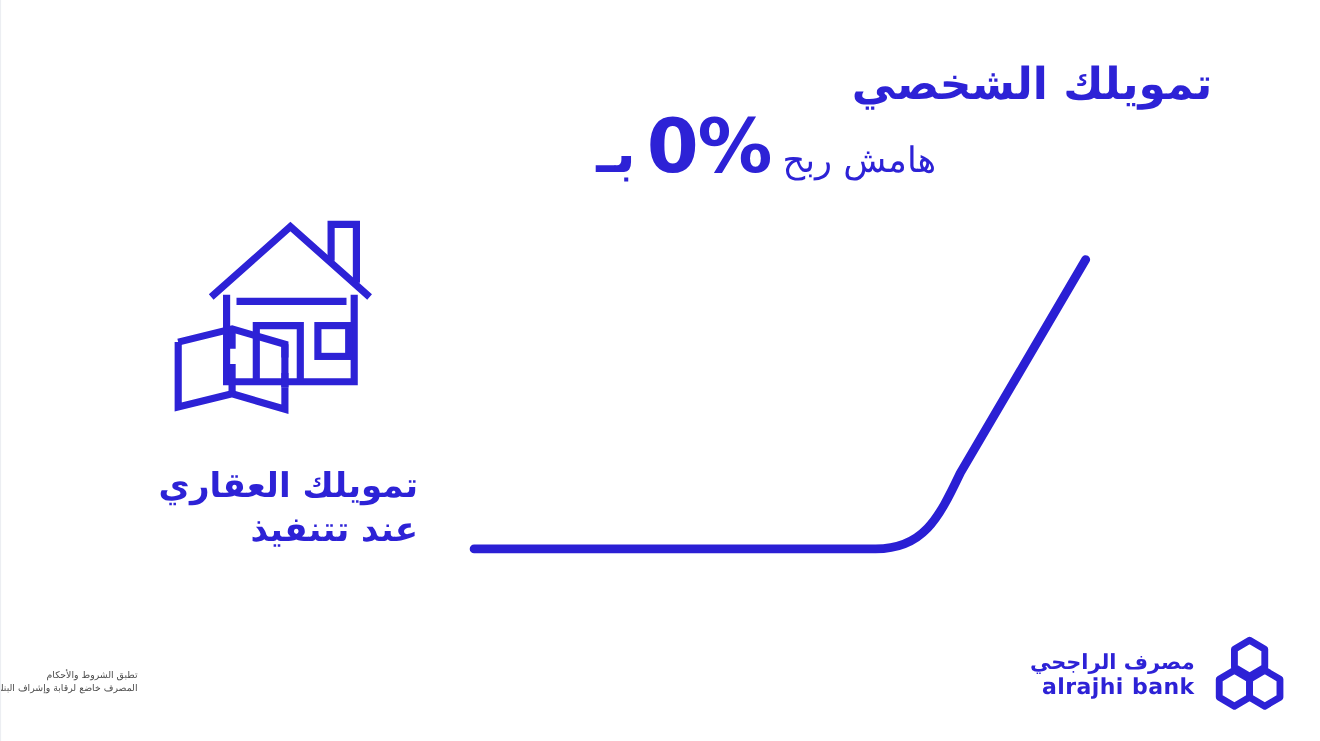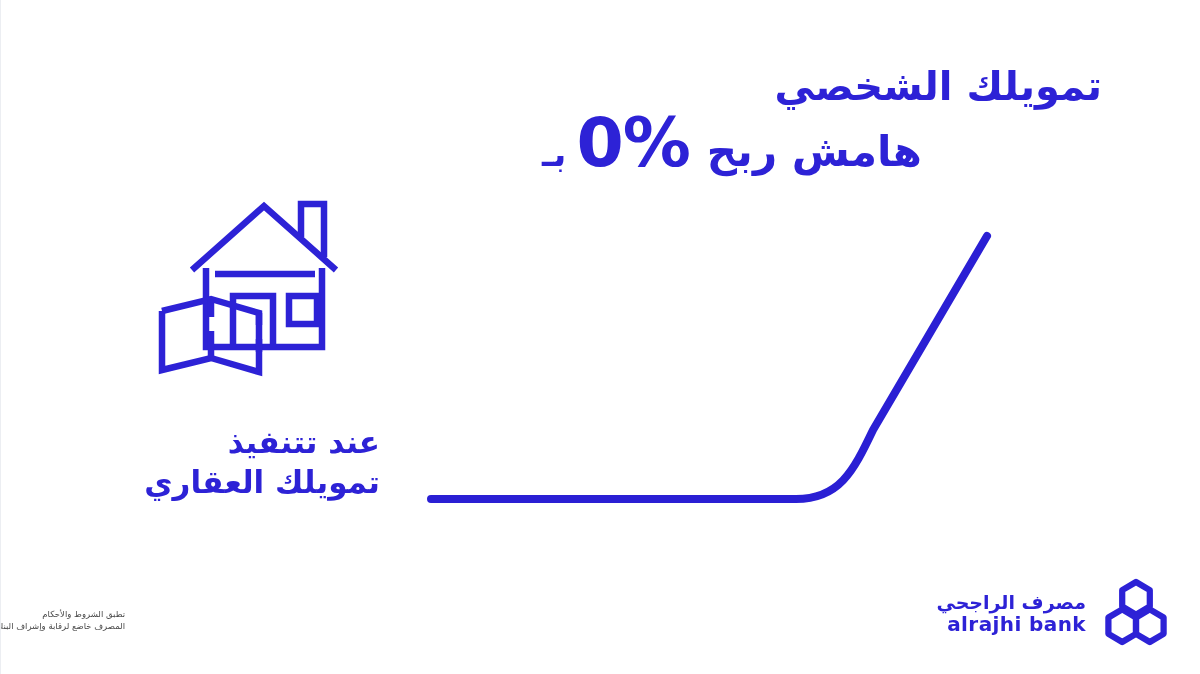--- a/index.html
+++ b/index.html
@@ -26,21 +26,21 @@
     top: 0;
     width: 1200px;
     height: 674px;
     pointer-events: none;
   }
 
   
   #headline {
     position: absolute;
     right: 98px;
-    top: 66px;
+    top: 57px;
     width: 560px;
     text-align: right;
     direction: rtl;
     color: #2d22d6;
     line-height: 1.0;
   }
   #headline .line1 {
     font-size: 40px;
     font-weight: 700;
     letter-spacing: 0px;
@@ -50,32 +50,31 @@
   }
   #headline .line2 {
     display: flex;
     flex-direction: row;
     align-items: baseline;
     justify-content: flex-end;
     gap: 10px;
     white-space: nowrap;
   }
   #headline .line2 .rest {
-    font-size: 42px;
-    font-weight: 700;
-    margin-left: 7px;
+    font-size: 32px;
+    font-weight: 400;
   }
   #headline .line2 .pct {
     font-size: 68px;
     font-weight: 800;
     line-height: 0.9;
     letter-spacing: -1px;
   }
   #headline .line2 .prefix {
-    font-size: 34px;
+    font-size: 50px;
     font-weight: 700;
   }
 
   
   #left-caption {
     position: absolute;
     right: 820px;   
     top: 422px;
     width: 330px;
     text-align: right;
@@ -200,22 +199,22 @@
   <div id="headline">
     <span class="line1">تمويلك الشخصي</span>
     <span class="line2">
       <span class="rest">هامش ربح</span>
       <span class="pct">0%</span>
       <span class="prefix">بـ</span>
     </span>
   </div>
 
   <div id="left-caption">
+    <span>تمويلك العقاري</span>
     <span>عند تتنفيذ</span>
-    <span>تمويلك العقاري</span>
   </div>
 
   <svg id="house-map-icon" viewBox="0 0 236 190">
     <g fill="none" stroke="#2d22d6" stroke-width="6.5" stroke-linejoin="miter" stroke-linecap="butt">
 
       <path d="M 43 78 L 115 14 L 187 78"></path>
 
       <path d="M 152 45 L 152 12 L 175 12 L 175 65"></path>
 
       <path d="M 66 82 L 166 82"></path>

